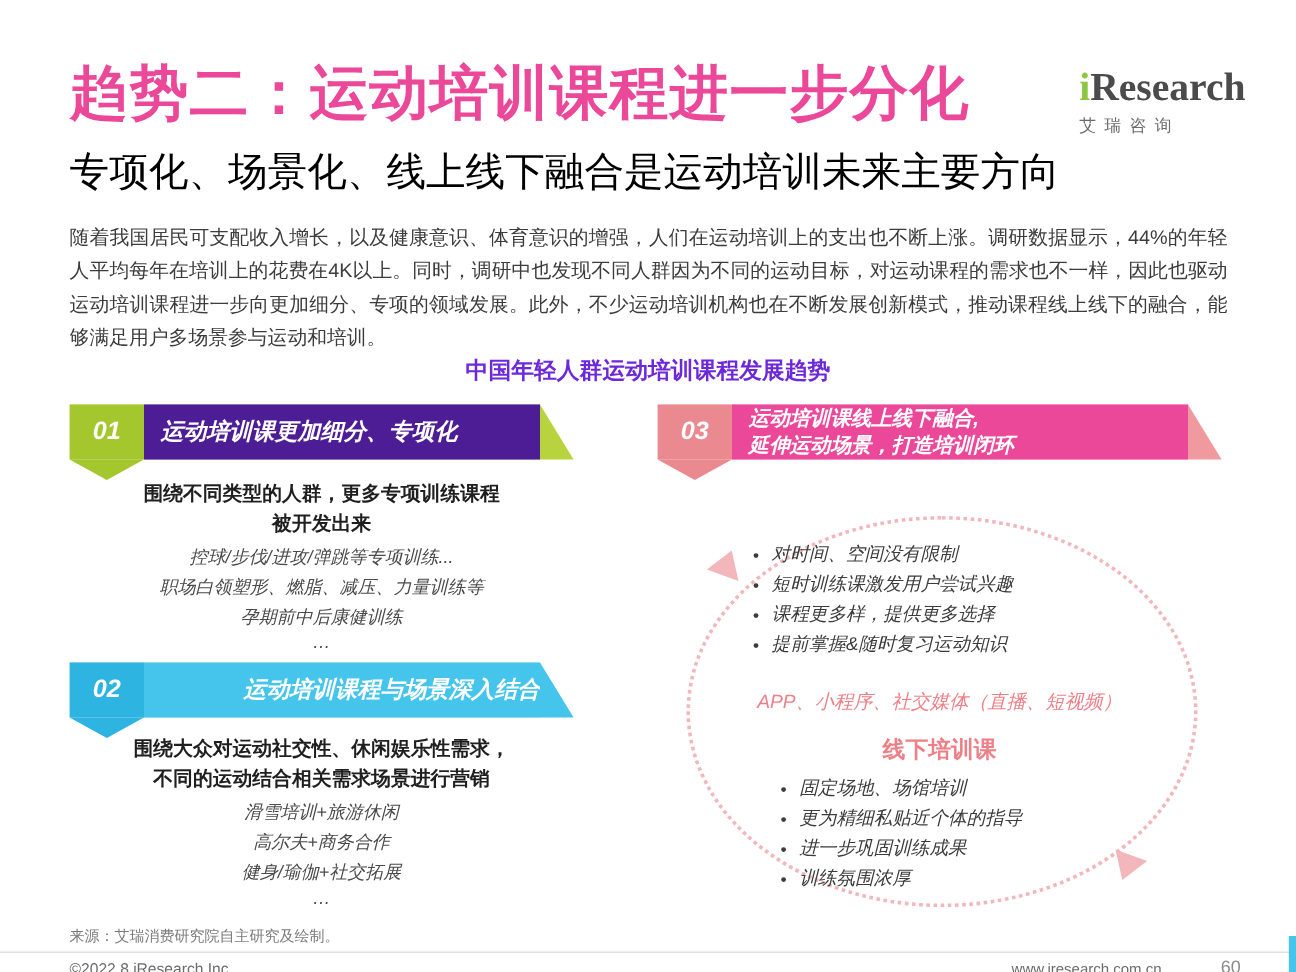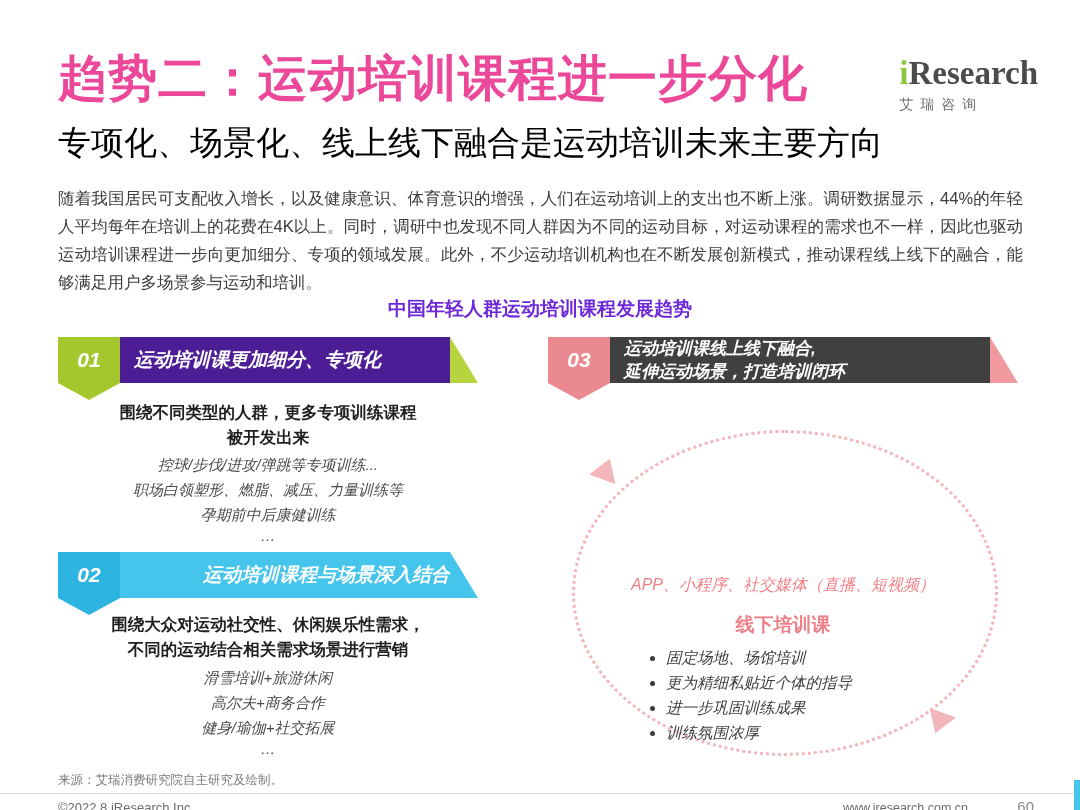--- a/index.html
+++ b/index.html
@@ -69,21 +69,21 @@
     padding-left:14px;font-size:19px;font-weight:bold;font-style:italic;
   }
   .ribbon.green .num{background:#a4c72e;}
   .ribbon.green .num:after{border-top:17px solid #a4c72e;}
   .ribbon.green .txt{background:#4c1d95;}
   .ribbon.blue .num{background:#2db4e0;}
   .ribbon.blue .num:after{border-top:17px solid #2db4e0;}
   .ribbon.blue .txt{background:#45c4ec;text-align:right;}
   .ribbon.pink .num{background:#ea8a90;}
   .ribbon.pink .num:after{border-top:17px solid #ea8a90;}
-  .ribbon.pink .txt{background:#404040;}
+  .ribbon.pink .txt{background:#ec4899;}
 
   .ribbon .slant{
     width:0;height:0;
     border-top:46px solid transparent;
   }
   .ribbon.green .slant{border-left:28px solid #b7d43f;}
   .ribbon.blue .slant{border-left:28px solid #45c4ec;}
   .ribbon.pink .slant{border-left:28px solid #f09a9f;}
 
   #ribbon1{left:58px;top:330px;width:420px;}
@@ -203,20 +203,28 @@
       <div>运动培训课线上线下融合,</div>
       <div>延伸运动场景，打造培训闭环</div>
     </div>
     <div class="slant"></div>
   </div>
 
   <div class="ellipse"></div>
   <div class="tri tri-left"></div>
   <div class="tri tri-right"></div>
 
+  <div class="rt-list" id="rl1">
+    <ul>
+      <li>对时间、空间没有限制</li>
+      <li>短时训练课激发用户尝试兴趣</li>
+      <li>课程更多样，提供更多选择</li>
+      <li>提前掌握&amp;随时复习运动知识</li>
+    </ul>
+  </div>
 
   <div class="rt-mid">APP、小程序、社交媒体（直播、短视频）</div>
 
   <div class="rt-title" id="rt2">线下培训课</div>
   <div class="rt-list" id="rl2">
     <ul>
       <li>固定场地、场馆培训</li>
       <li>更为精细私贴近个体的指导</li>
       <li>进一步巩固训练成果</li>
       <li>训练氛围浓厚</li>

